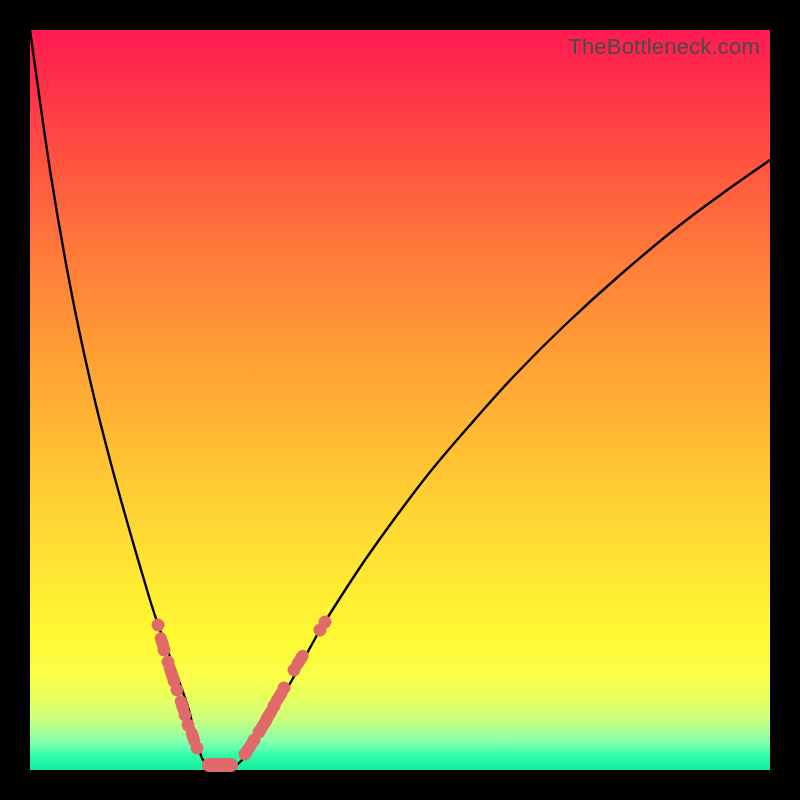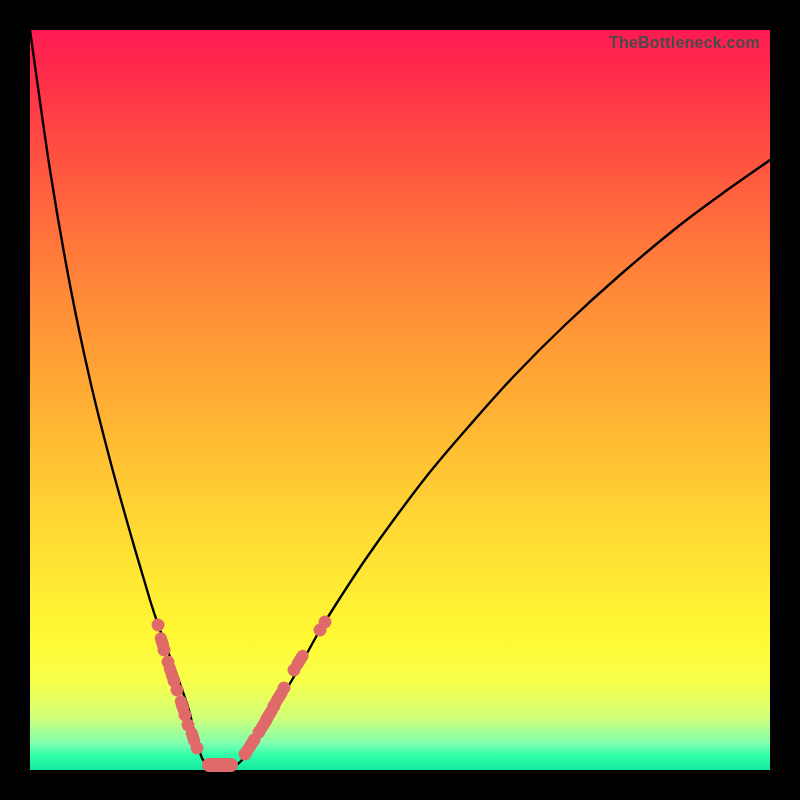--- a/index.html
+++ b/index.html
@@ -37,22 +37,22 @@
       #d0ff7a 93%,
       #7cffb0 96.5%,
       #2fffa8 98%,
       #14e9a0 100%);
   }
   .watermark {
     position: absolute;
     top: 4px;
     right: 10px;
     color: #4a4a4a;
-    font-size: 16px;
-    font-weight: 700;
+    font-size: 22px;
+    font-weight: 400;
     letter-spacing: 0.2px;
     user-select: none;
   }
   svg.curves {
     position: absolute;
     left: 0;
     top: 0;
     width: 740px;
     height: 740px;
     overflow: visible;

